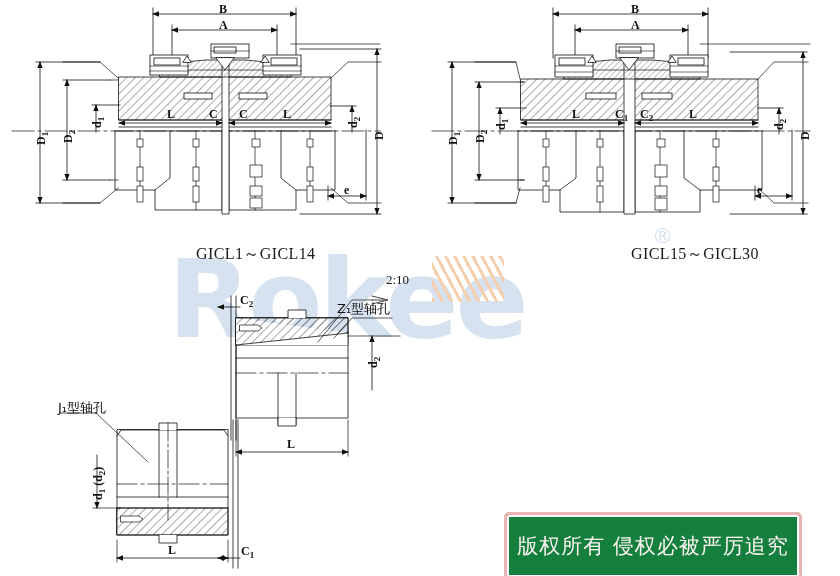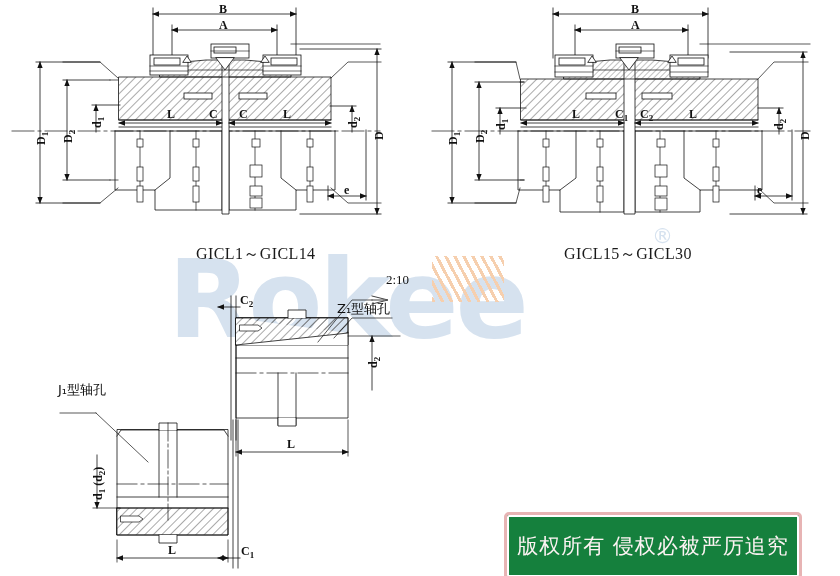--- a/index.html
+++ b/index.html
@@ -64,32 +64,32 @@
   
   .caption{
     position:absolute;
     font-family:"Liberation Serif", serif;
     font-size:16px;
     letter-spacing:.4px;
     color:#1a1a1a;
     white-space:nowrap;
   }
   #cap-left{left:196px;  top:244px;}
-  #cap-right{left:564px; top:244px;}
+  #cap-right{left:631px; top:244px;}
 
   
   .cjk{
     position:absolute;
     font-family:"DejaVu Sans", sans-serif;
     font-size:13px;
     color:#111;
     white-space:nowrap;
   }
   #lbl-z1{left:337px; top:300px;}
-  #lbl-j1{left:58px;  top:381px;}
+  #lbl-j1{left:58px;  top:399px;}
   .sub{font-size:9px;vertical-align:sub;}
 
   .ratio{
     position:absolute;left:386px;top:272px;
     font-family:"Liberation Serif", serif;font-size:13px;
   }
 
   
   .dim{
     position:absolute;

